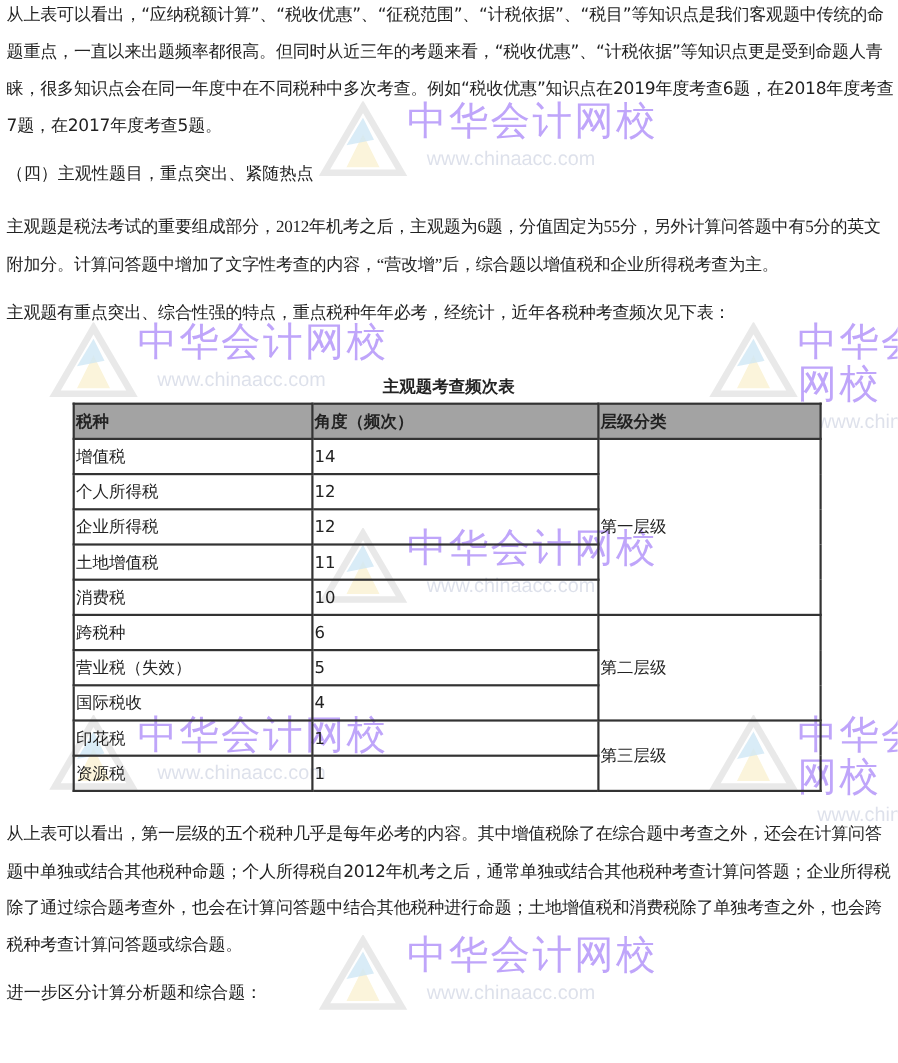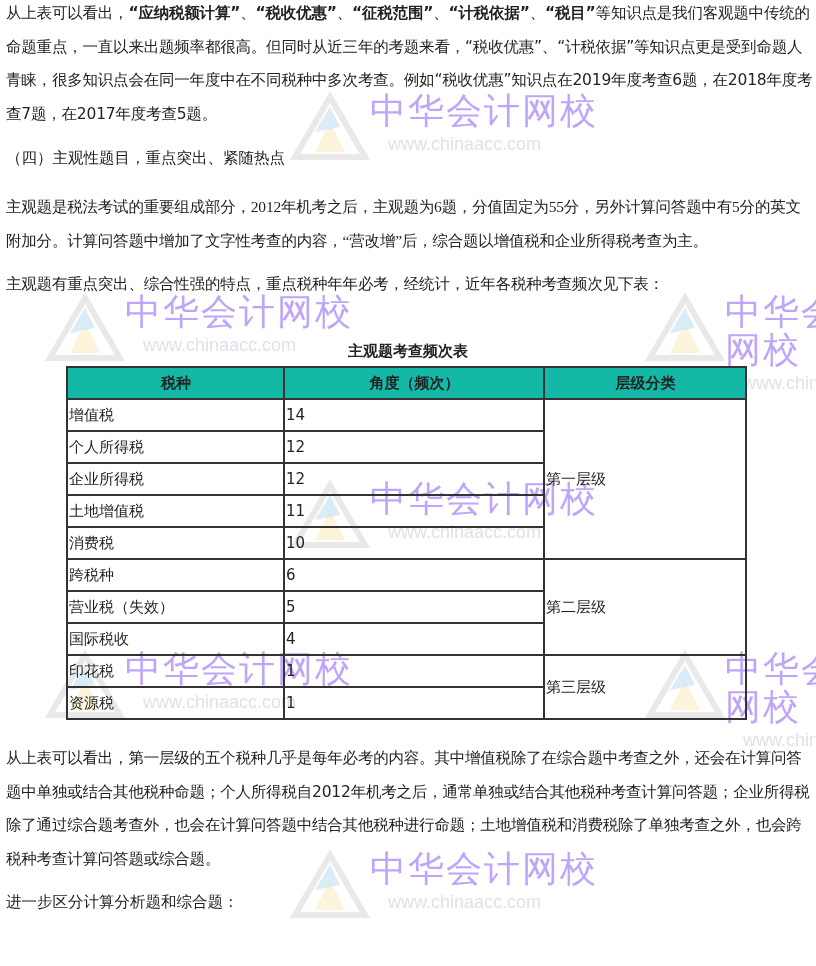--- a/index.html
+++ b/index.html
@@ -1,24 +1,24 @@
 <!DOCTYPE html>
 <html><head>
 <meta charset="utf-8">
 <style>
   html, body { margin: 0; padding: 0; background: #ffffff; }
   body { width: 816px; height: 966px; position: relative; overflow: hidden;
          font-family: "DejaVu Sans", "Liberation Sans", sans-serif; color: #222; }
   .p { position: absolute; left: 6px; width: 810px; font-size: 15.5px; line-height: 33.5px; letter-spacing: -0.2px; margin: 0; }
-  .p b { font-weight: bold; }
+  .p b { font-weight: normal; }
   .h { position: absolute; font-weight: normal; font-size: 15.5px; margin: 0; }
   .caption { position: absolute; left: 0; width: 816px; text-align: center; font-weight: bold; font-size: 15px; }
   table.freq { position: absolute; left: 66px; top: 366px; border-collapse: collapse; font-size: 15px; }
   table.freq td, table.freq th { border: 2px solid #333; padding: 0 0 0 1px; text-align: left; vertical-align: middle; height: 30px; font-weight: normal; }
-  table.freq th { background: #14b8a6; font-weight: bold; text-align: center; }
+  table.freq th { background: #a3a3a3; font-weight: bold; }
   .c1 { width: 214px; } .c2 { width: 257px; } .c3 { width: 199px; }
   .wm { position: absolute; pointer-events: none; opacity: 0.55; }
   .wm .cn { font-size: 36px; color: #8b5cf6; letter-spacing: 2px; font-family: "DejaVu Sans", sans-serif; line-height: 38px; }
   .wm .url { font-size: 18px; color: #c3c9db; font-family: "Liberation Sans", sans-serif; line-height: 28px; margin-left: 18px; }
   .wm svg { position: absolute; left: -85px; top: 0; }
 </style>
 </head>
 <body>
 
 <div class="wm" style="left:370px; top:92px;">

